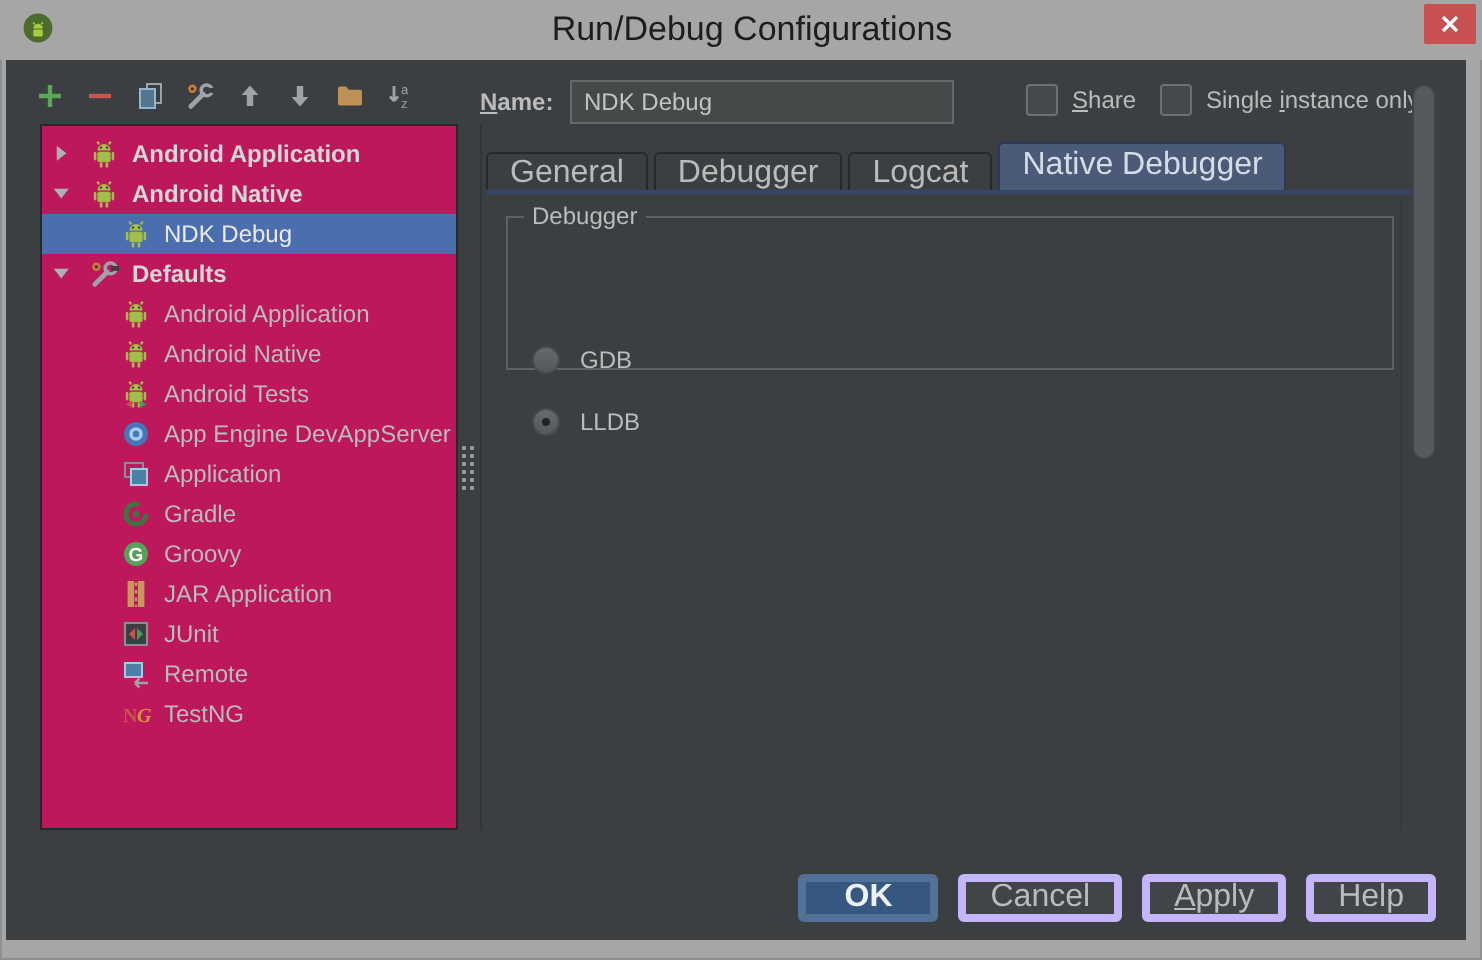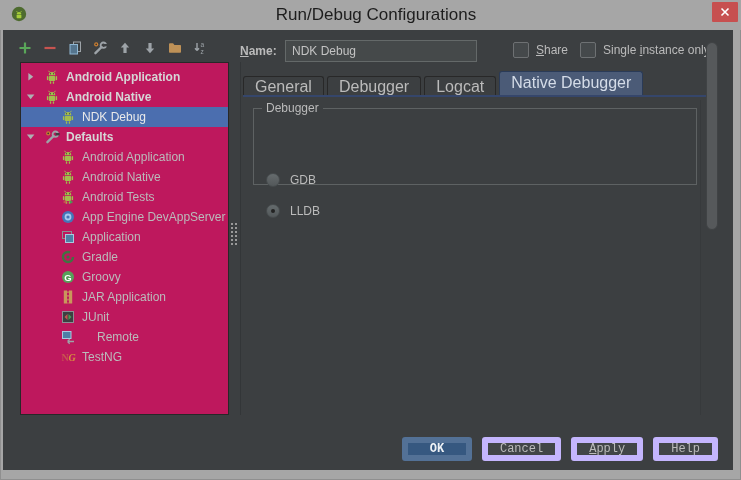--- a/index.html
+++ b/index.html
@@ -50,22 +50,22 @@
   .groupbox-title{position:absolute;left:8px;top:-8px;background:#3C3F41;padding:0 4px;font-size:12px;color:#BBBBBB;}
   .radio-row{position:absolute;left:12px;display:flex;align-items:center;gap:10px;font-size:12px;color:#BBBBBB;cursor:default;margin-top:48px;}
   .radio{width:14px;height:14px;border-radius:50%;position:relative;flex:0 0 14px;
          background:linear-gradient(#656B6D,#53585A);border:1px solid #464B4D;}
   .radio.checked::after{content:'';position:absolute;left:4px;top:4px;width:4px;height:4px;border-radius:50%;background:#232323;}
   
   .scroll-thumb{position:absolute;left:703px;top:12px;width:12px;height:188px;background:#56595B;
                 border:1px solid #404345;border-radius:6px;}
   
   .footer{position:absolute;right:15px;bottom:9px;display:flex;gap:10px;}
-  .btn{height:24px;padding:0 12px;background:#414547;border:6px solid #c4b5fd;border-radius:3px;
-       color:#BBBBBB;font-size:12px;display:flex;align-items:center;justify-content:center;cursor:default;font-family:Liberation Mono, monospace;}
+  .btn{height:24px;padding:0 12px;background:#414547;border:4px solid #c4b5fd;border-radius:3px;
+       color:#BBBBBB;font-size:16px;display:flex;align-items:center;justify-content:center;cursor:default;}
   .btn.primary{background:#365880;border-color:#537196;color:#EDF1F5;font-weight:bold;}
   u{text-decoration:underline;}
 </style>
 </head>
 <body>
 
 <div class="window">
   <div class="titlebar">
     <span class="app-icon ic"><svg width="16" height="16" viewBox="0 0 16 16">
           <circle cx="8" cy="8" r="7.2" fill="#4E6B2F"></circle>
@@ -274,21 +274,21 @@
           <span>JAR Application</span>
         </div>
         <div class="tree-row" style="padding-left: 39px;">
           <span class="ic"><svg width="16" height="16" viewBox="0 0 16 16">
               <rect x="2.5" y="2.5" width="11" height="11" fill="#3c3f41" stroke="#8A9094"></rect>
               <path d="M7.5 5 4.5 8l3 3z" fill="#C75450"></path>
               <path d="M8.5 5l3 3-3 3z" fill="#499C54"></path>
             </svg></span>
           <span>JUnit</span>
         </div>
-        <div class="tree-row" style="padding-left: 39px; gap: 15px;">
+        <div class="tree-row" style="padding-left: 39px;">
           <span class="ic"><svg width="16" height="16" viewBox="0 0 16 16">
               <rect x="2.5" y="2.5" width="8.5" height="7" fill="#4E7FA6" stroke="#A8CADF"></rect>
               <path d="M14 12.5H7.5m0 0 2.2-2.2M7.5 12.5l2.2 2.2" stroke="#9DA3A8" stroke-width="1.3" fill="none"></path>
             </svg></span>
           <span>Remote</span>
         </div>
         <div class="tree-row" style="padding-left: 39px;">
           <span class="ic"><svg width="16" height="16" viewBox="0 0 16 16">
               <text x="1.5" y="12" font-size="10" font-weight="bold" fill="#C75450" font-family="Liberation Serif,serif">N</text>
               <text x="8.5" y="12" font-size="10" font-weight="bold" font-style="italic" fill="#D6913E" font-family="Liberation Serif,serif">G</text>

